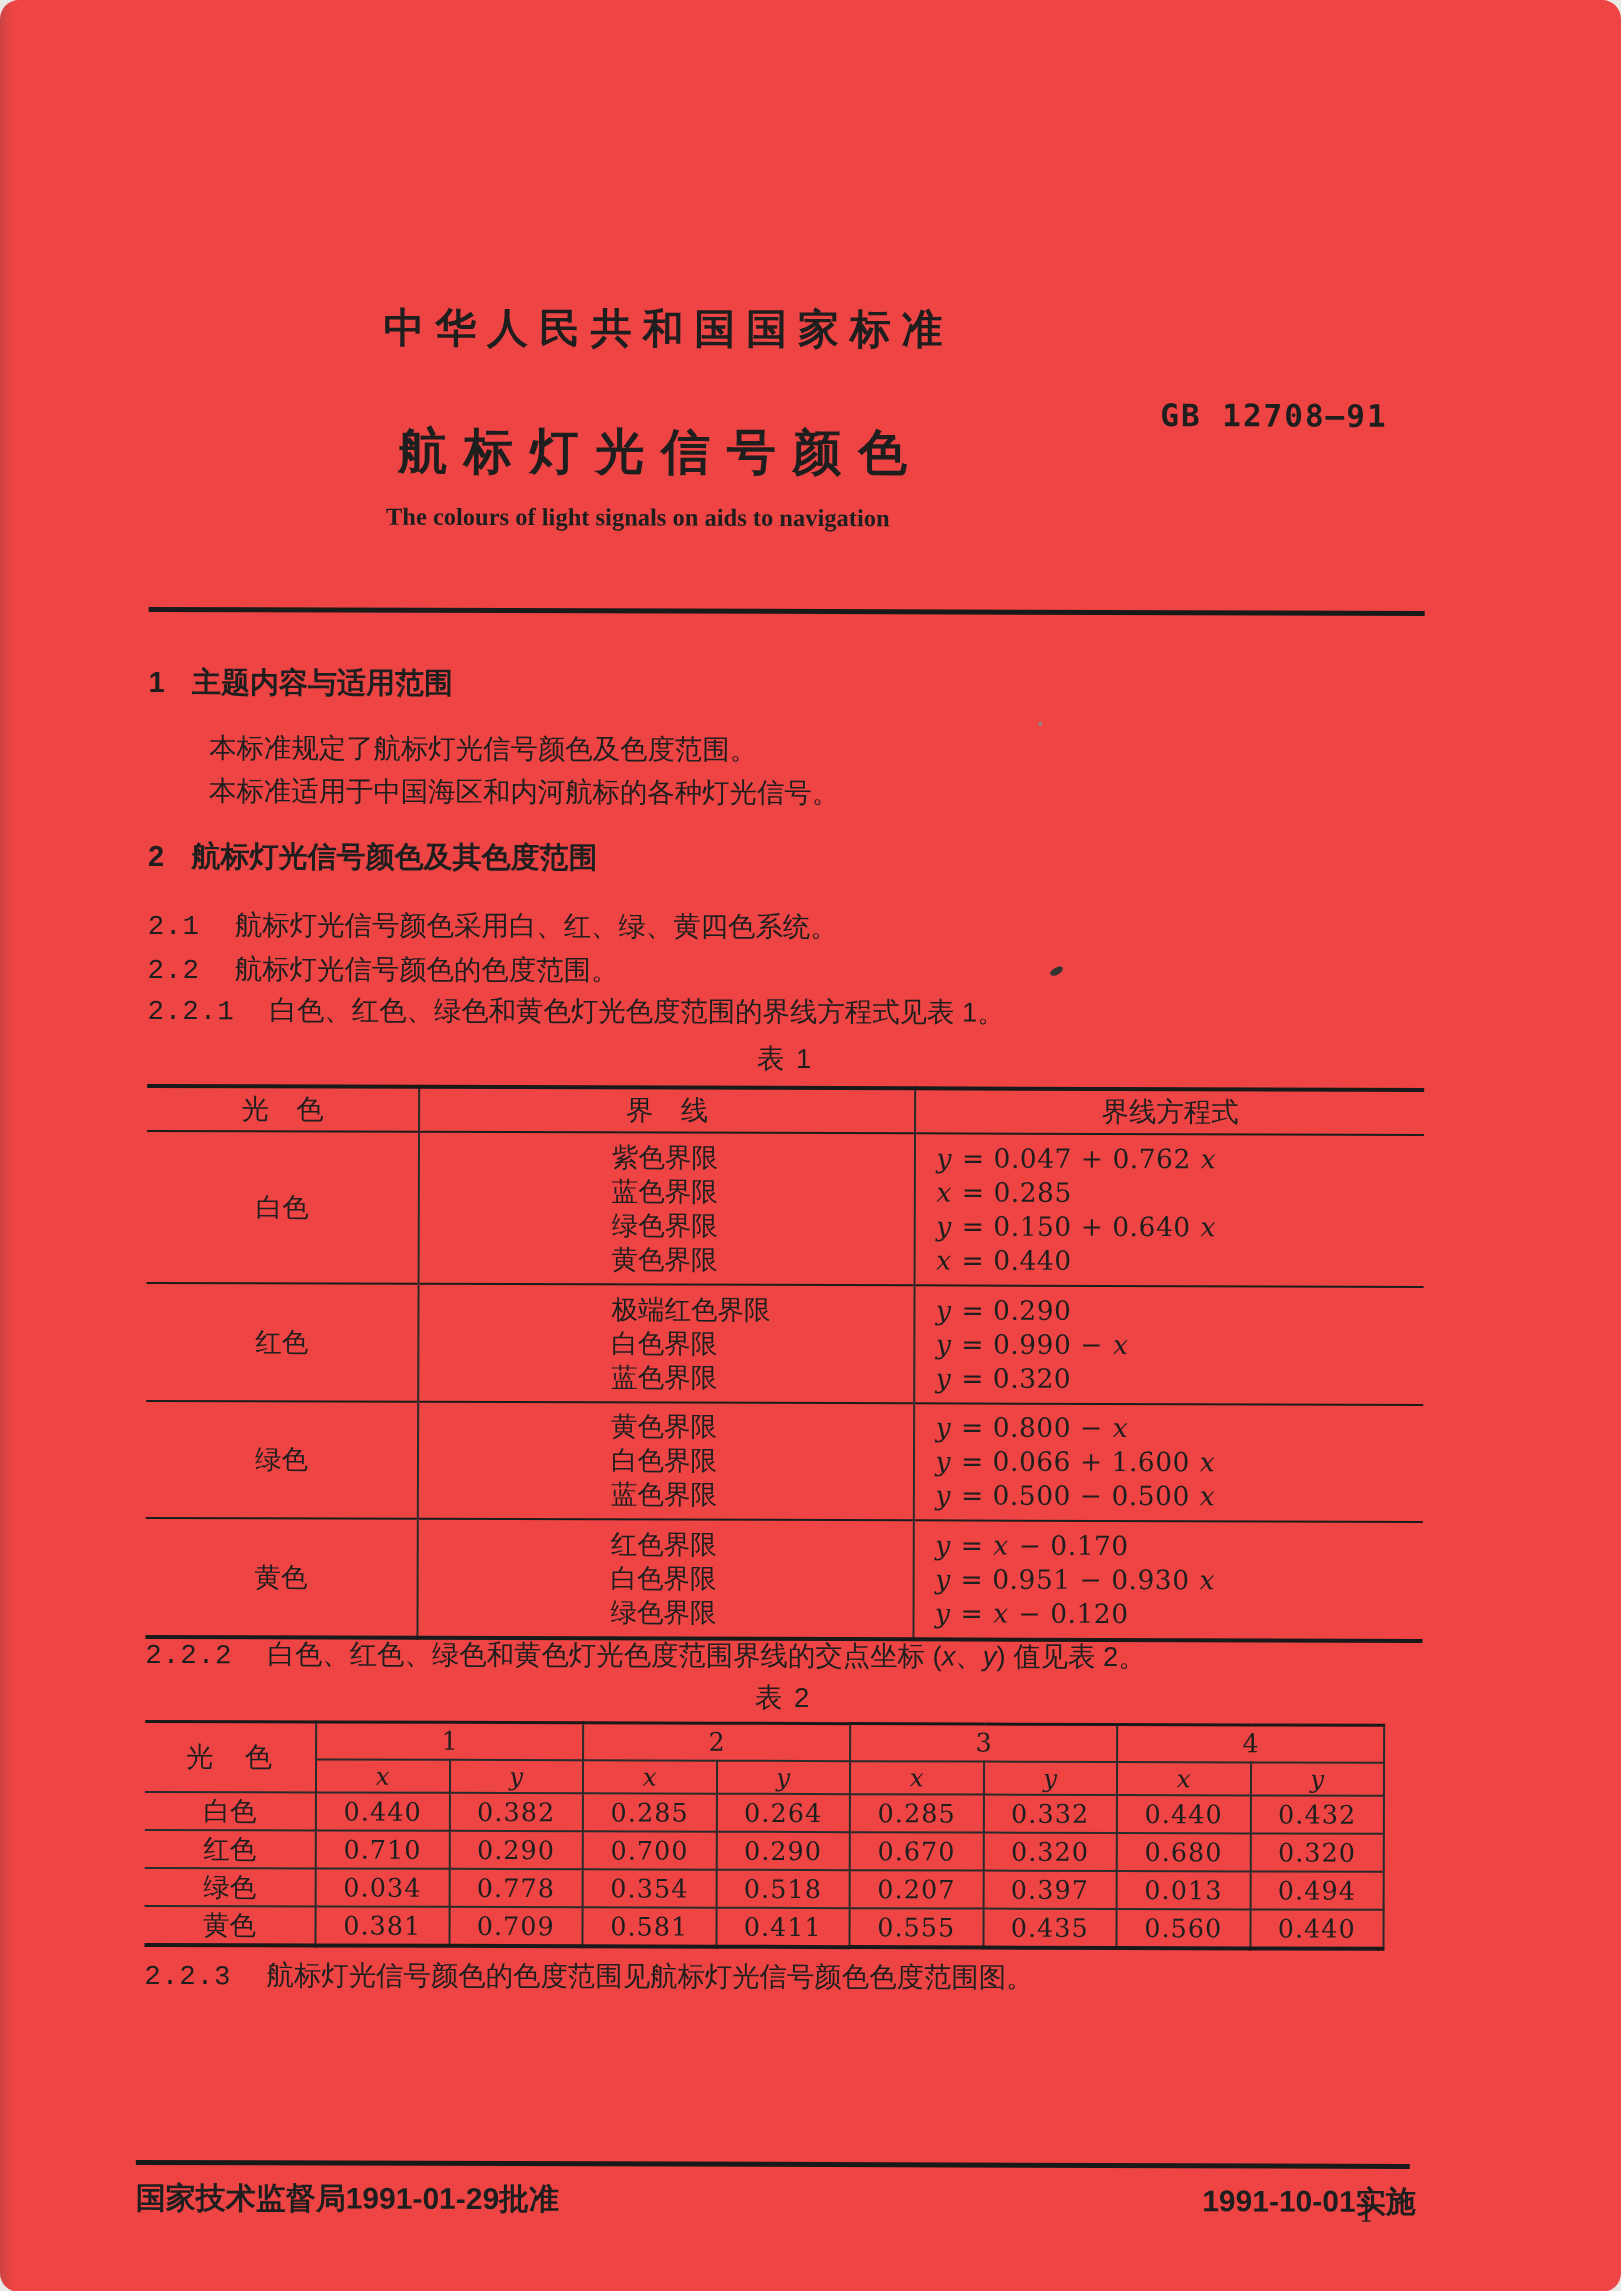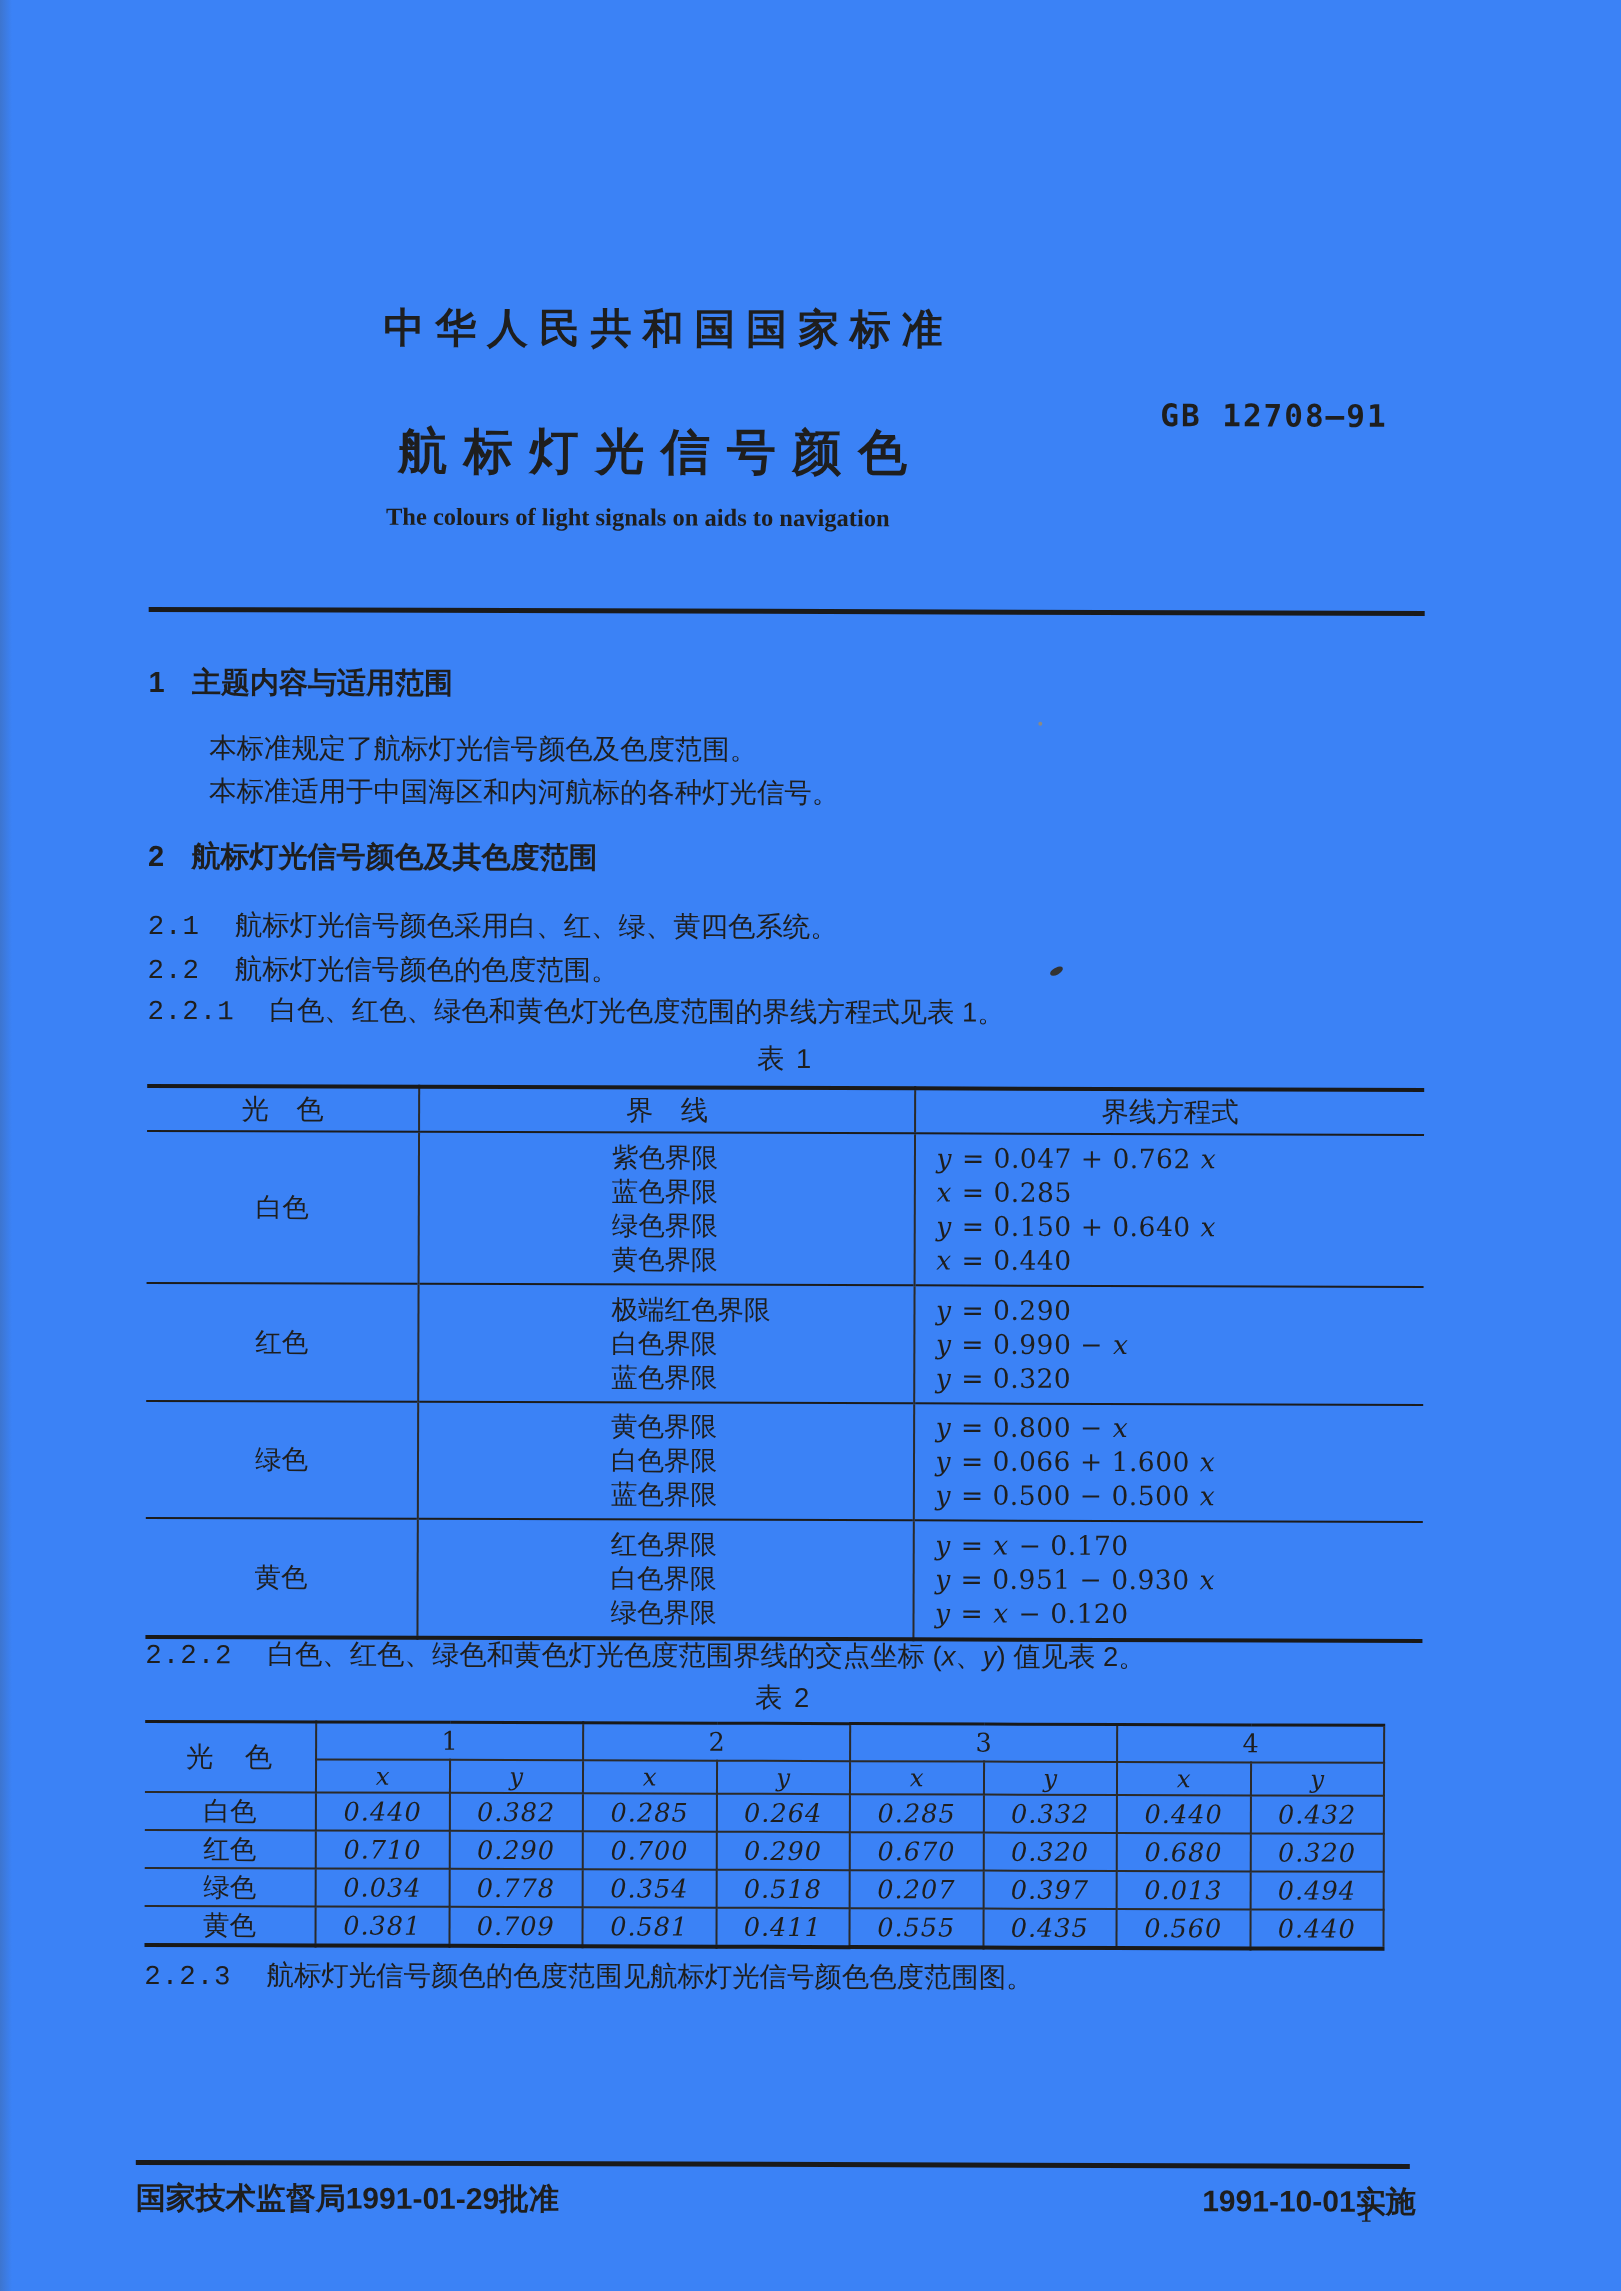--- a/index.html
+++ b/index.html
@@ -6,22 +6,23 @@
   html,body { width:1621px; height:2292px; }
   body {
     background:#e8e8e5;
     font-family:"Liberation Sans", sans-serif;
     color:#1e1e1e;
     position:relative;
     overflow:hidden;
   }
   .page {
     position:absolute; inset:0;
-    background:#3b82f6;
+    background:#ef4444;
     overflow:hidden;
+    border-radius:19px;
   }
   .scan-edge {
     position:absolute; left:0; top:0; bottom:0; width:11.8px;
     background:linear-gradient(90deg, rgba(70,70,66,.22), rgba(70,70,66,0));
   }
   .content { position:absolute; inset:0; transform:rotate(.18deg); }
   .abs { position:absolute; }
 
   
   .cn-title {
@@ -111,21 +112,21 @@
   .t2 .corner { font-size:27.4px; font-weight:400; letter-spacing:2px; }
   .t2 .grp {
     height:37px; font-family:"DejaVu Serif", serif;
     font-size:25.5px; font-weight:400;
   }
   .t2 .axis { height:33px; font-size:24.5px; font-weight:400; }
   .t2 td { height:36px; }
   .t2 td.c2 { font-size:26.5px; }
   .t2 td.val {
     font-family:"DejaVu Serif", serif;
-    font-size:25.5px; letter-spacing:1px;font-style:italic;
+    font-size:25.5px; letter-spacing:1px;
   }
 
   
   .footer-rule { left:139px; top:2162px; width:1274px; }
   .footer-row {
     left:139px; top:2180px; width:1280px;
     display:flex; justify-content:space-between;
     font-size:30px; font-weight:700; white-space:nowrap;
   }
   .page-num {

